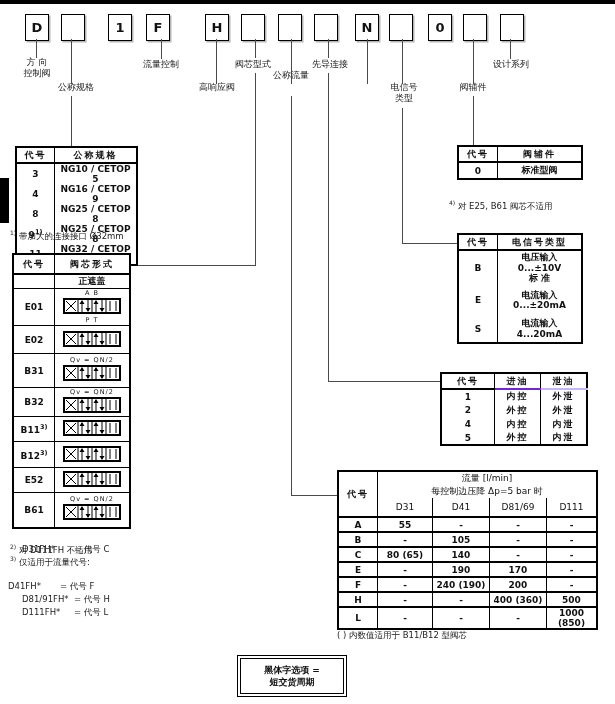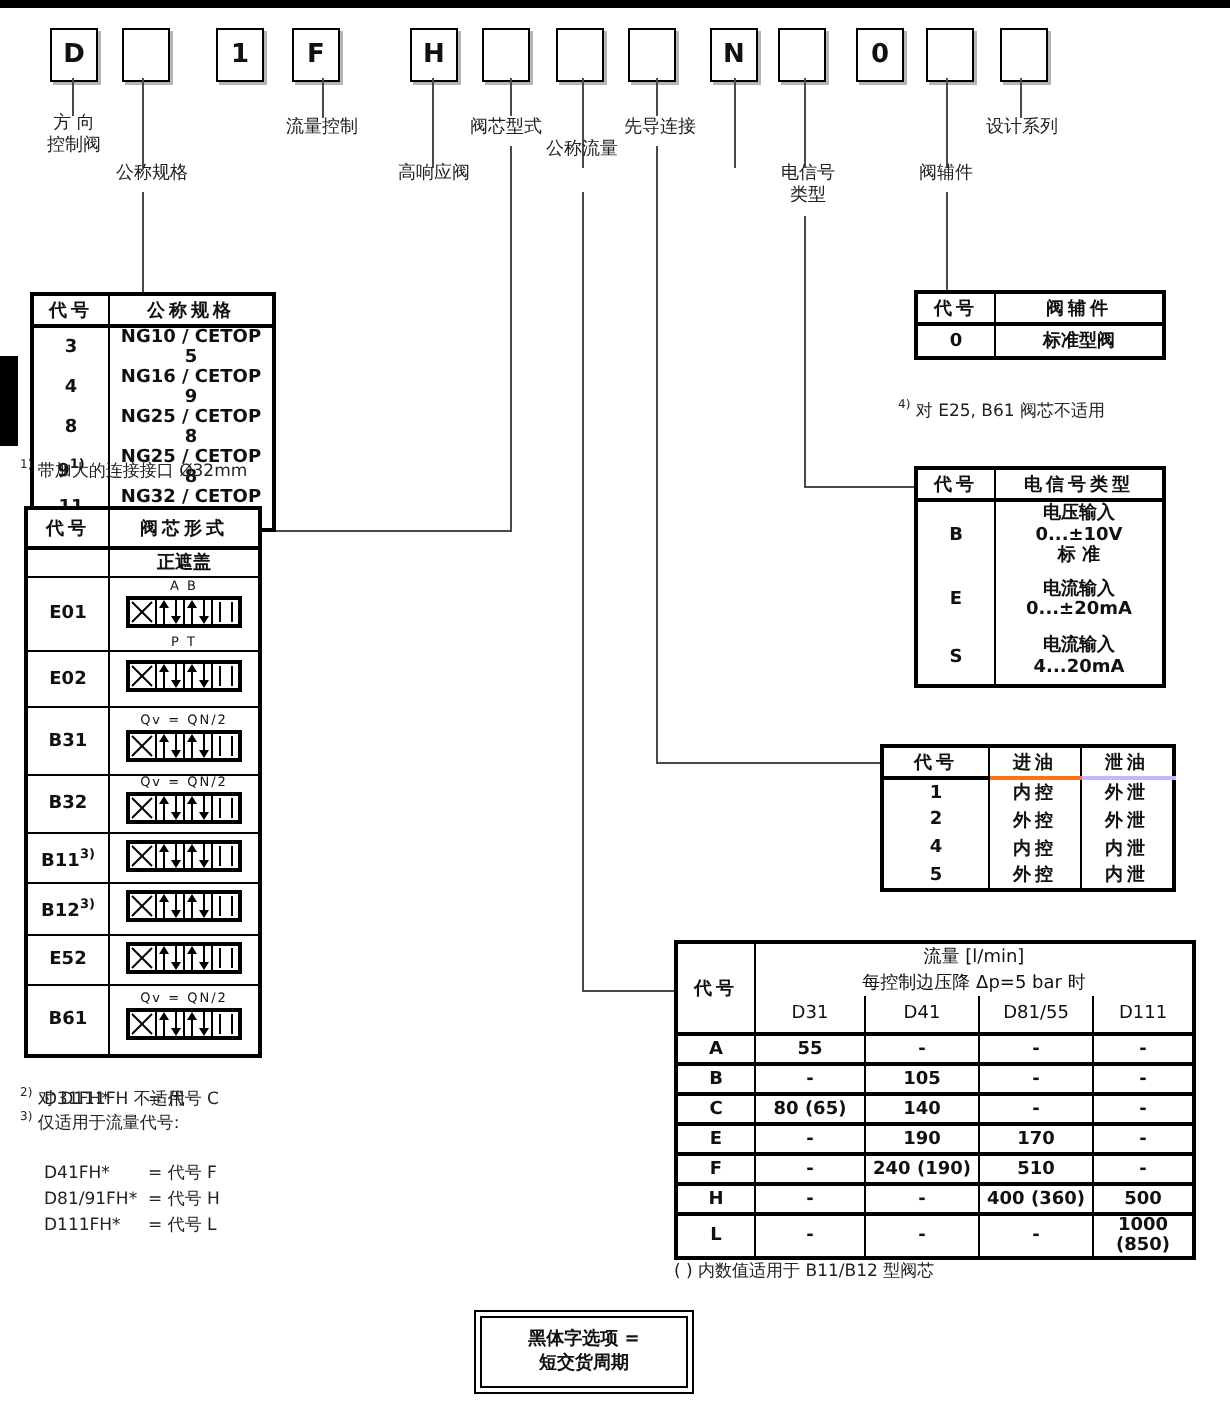--- a/index.html
+++ b/index.html
@@ -335,21 +335,21 @@
               <line x1="53" y1="4" x2="53" y2="14"></line>
             </svg>
       </td>
     </tr>
   </tbody>
     </table>
 
   <div class="fn" style="left:10px;top:543px"><sup>2)</sup> <span>对 D111FH 不适用</span></div>
   <div class="fn" style="left:10px;top:555px"><sup>3)</sup> <span>仅适用于流量代号:</span></div>
   <div class="fn" style="left:22px;top:544px"><span class="mono-col">D31FH*</span><span>= 代号 C</span></div>
-  <div class="fn" style="left:22px;top:581px"><span class="mono-col">D41FH*</span><span>= 代号 F</span></div>
+  <div class="fn" style="left:8px;top:581px"><span class="mono-col">D41FH*</span><span>= 代号 F</span></div>
   <div class="fn" style="left:22px;top:594px"><span class="mono-col">D81/91FH*</span><span>= 代号 H</span></div>
   <div class="fn" style="left:22px;top:607px"><span class="mono-col">D111FH*</span><span>= 代号 L</span></div>
 
   <table class="dt outer2 abs" style="left:457px;top:145px">
     <tbody>
         <tr style="height:16px">
       <th class="hdr" style="width:34px;border-bottom:2px solid #000">代号</th>
       <th class="hdr" style="width:79px;border-bottom:2px solid #000">阀辅件</th>
     </tr>
     <tr style="height:17px">
@@ -382,21 +382,21 @@
       <td class="bold pre" style="border-top:none;line-height:10.5px">电流输入
 4...20mA</td>
     </tr>
   </tbody>
     </table>
 
   <table class="dt outer2 abs" style="left:440px;top:372px">
     <tbody>
         <tr style="height:16px">
       <th class="hdr" style="width:48px;border-bottom:2px solid #000">代号</th>
-      <th class="hdr" style="width:41px;border-bottom:2px solid #f97316">进油</th>
+      <th class="hdr" style="width:41px;border-bottom:2px solid #6d28d9">进油</th>
       <th class="hdr" style="width:41px;border-bottom:2px solid #c4b5fd">泄油</th>
     </tr>
     <tr style="height:14px">
       <td class="bold" style="border-bottom:none">1</td>
       <td class="bold hdr" style="border-bottom:none">内控</td>
       <td class="bold hdr" style="border-bottom:none">外泄</td>
     </tr>
     <tr style="height:14px">
       <td class="bold" style="border-top:none;border-bottom:none">2</td>
       <td class="bold hdr" style="border-top:none;border-bottom:none">外控</td>
@@ -417,21 +417,21 @@
 
   <table class="dt outer2 abs" style="left:337px;top:470px">
     <tbody>
         <tr style="height:26px">
       <td class="hdr" rowspan="2" style="width:34px;border-bottom:2px solid #000">代号</td>
       <td colspan="4" style="border-bottom:none"><span class="pre"><span>流量 [l/min]</span><br><span>每控制边压降 Δp=5 bar 时</span></span></td>
     </tr>
     <tr style="height:19px">
       <td style="width:50px;border-top:none;border-bottom:2px solid #000">D31</td>
       <td style="width:52px;border-top:none;border-bottom:2px solid #000">D41</td>
-      <td style="width:52px;border-top:none;border-bottom:2px solid #000">D81/55</td>
+      <td style="width:52px;border-top:none;border-bottom:2px solid #000">D81/69</td>
       <td style="width:45px;border-top:none;border-bottom:2px solid #000">D111</td>
     </tr>
     <tr style="height:15px">
       <td class="bold">A</td>
       <td class="bold">55</td>
       <td class="bold">-</td>
       <td class="bold">-</td>
       <td class="bold">-</td>
     </tr>
     <tr style="height:15px;border-top:2px solid #000">
@@ -452,21 +452,21 @@
       <td class="bold">E</td>
       <td class="bold">-</td>
       <td class="bold">190</td>
       <td class="bold">170</td>
       <td class="bold">-</td>
     </tr>
     <tr style="height:15px;border-top:2px solid #000">
       <td class="bold">F</td>
       <td class="bold">-</td>
       <td class="bold">240 (190)</td>
-      <td class="bold">510</td>
+      <td class="bold">200</td>
       <td class="bold">-</td>
     </tr>
     <tr style="height:15px;border-top:2px solid #000">
       <td class="bold">H</td>
       <td class="bold">-</td>
       <td class="bold">-</td>
       <td class="bold">400 (360)</td>
       <td class="bold">500</td>
     </tr>
     <tr style="height:15px;border-top:2px solid #000">

